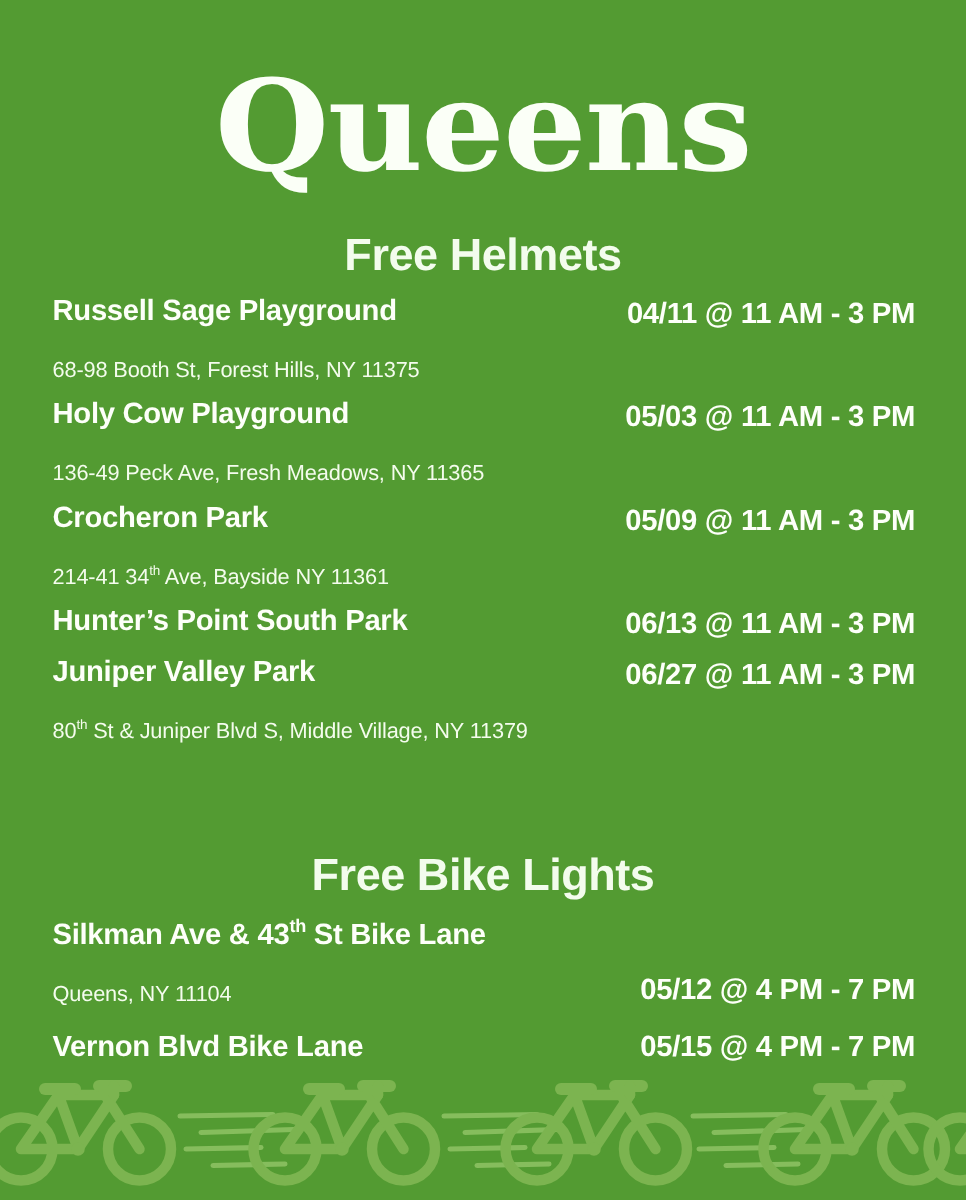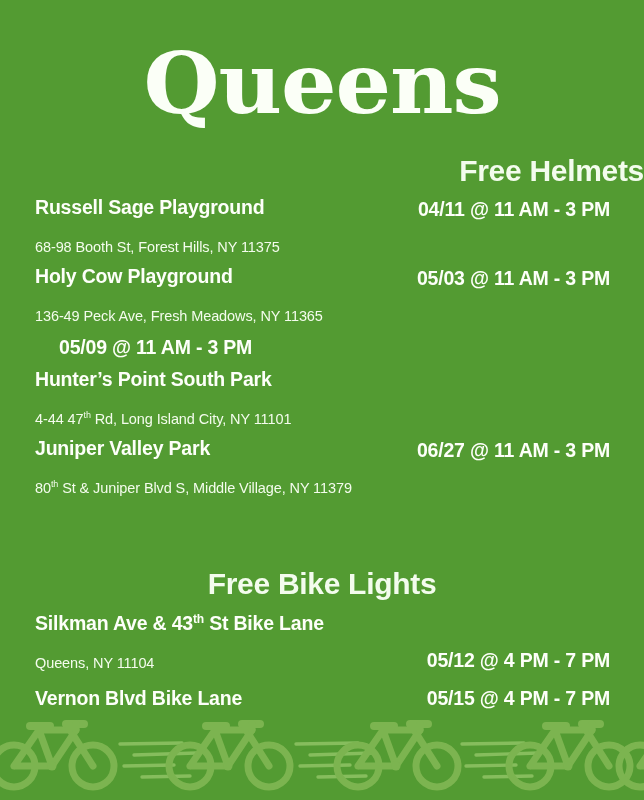--- a/index.html
+++ b/index.html
@@ -42,21 +42,21 @@
     transform:scaleX(1.04);
   }
 
   .section-heading {
     text-align:center;
     font-size:30px;
     font-weight:bold;
     color:#f3fced;
     letter-spacing:-0.3px;
   }
-  #helmets-heading { margin-top:28px;text-align:right; }
+  #helmets-heading { margin-top:28px; }
   #lights-heading  { margin-top:0; }
 
   .event-list { margin-top:9px; }
 
   .event-row {
     display:flex;
     align-items:flex-start;
     justify-content:space-between;
     padding:0 34px 0 35px;
     margin-bottom:10px;
@@ -167,27 +167,31 @@
         <div class="event-when">04/11 @ 11 AM - 3 PM</div>
       </div>
       <div class="event-row">
         <div class="event-left">
           <div class="event-venue">Holy Cow Playground</div>
           <div class="event-address"><span>136-49 Peck Ave, Fresh Meadows, NY 11365</span></div>
         </div>
         <div class="event-when">05/03 @ 11 AM - 3 PM</div>
       </div>
       <div class="event-row">
+        <div class="event-left">
+          <div class="event-venue">Crocheron Park</div>
+          <div class="event-address"><span>214-41 34</span><sup>th</sup><span> Ave, Bayside NY 11361</span></div>
+        </div>
         <div class="event-when">05/09 @ 11 AM - 3 PM</div>
       </div>
       <div class="event-row">
         <div class="event-left">
           <div class="event-venue">Hunter’s Point South Park</div>
-          <div class="event-address"><span>4-44 47</span><sup>th</sup><span> Rd, Long Island City, NY 11101</span></div>
-        </div>
+        </div>
+        <div class="event-when">06/13 @ 11 AM - 3 PM</div>
       </div>
       <div class="event-row">
         <div class="event-left">
           <div class="event-venue">Juniper Valley Park</div>
           <div class="event-address"><span>80</span><sup>th</sup><span> St &amp; Juniper Blvd S, Middle Village, NY 11379</span></div>
         </div>
         <div class="event-when">06/27 @ 11 AM - 3 PM</div>
       </div>
     </div>
 

